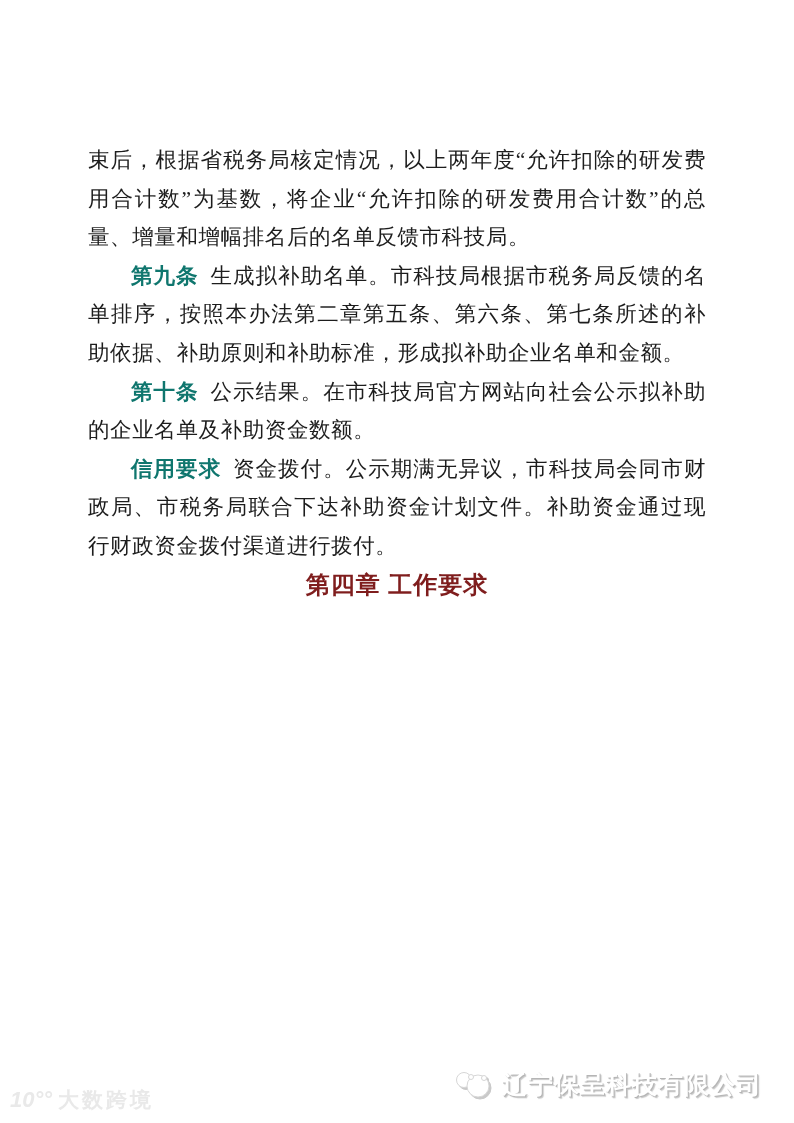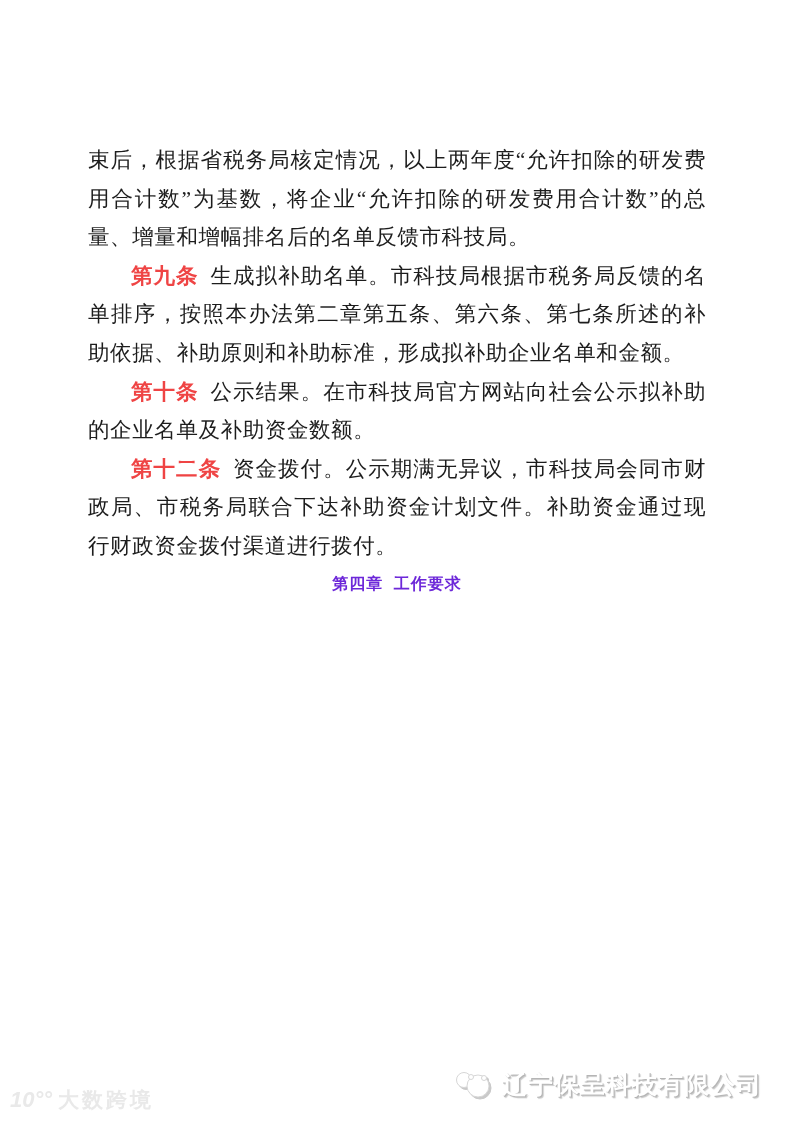--- a/index.html
+++ b/index.html
@@ -29,32 +29,32 @@
   .para {
     margin: 0;
     text-indent: 43px;
   }
   .para.no-indent {
     text-indent: 0;
   }
   .term {
     font-family: "Liberation Sans", "DejaVu Sans", sans-serif;
     font-weight: bold;
-    color: #ef4444;
+    color: #0f766e;
     margin-right: 0.55em;
   }
   .chapter {
     margin: 0;
-    font-size: 16px;
+    font-size: 24px;
     line-height: 38.6px;
     text-align: center;
     text-indent: 0;
-    font-family: Liberation Mono, monospace;
+    font-family: Liberation Sans, sans-serif;
     font-weight: bold;
-    color: #6d28d9;
+    color: #7f1d1d;
     letter-spacing: 1px;
   }
   
   .wm-left {
     position: absolute;
     left: 10px;
     top: 1086px;
     display: flex;
     align-items: center;
     gap: 6px;
@@ -101,21 +101,21 @@
 <div class="page">
 
   <main class="doc-body">
 
     <p class="para no-indent"><span>束后，根据省税务局核定情况，以上两年度“允许扣除的研发费用合计数”为基数，将企业“允许扣除的研发费用合计数”的总量、增量和增幅排名后的名单反馈市科技局。</span></p>
 
     <p class="para"><span class="term">第九条</span><span>生成拟补助名单。市科技局根据市税务局反馈的名单排序，按照本办法第二章第五条、第六条、第七条所述的补助依据、补助原则和补助标准，形成拟补助企业名单和金额。</span></p>
 
     <p class="para"><span class="term">第十条</span><span>公示结果。在市科技局官方网站向社会公示拟补助的企业名单及补助资金数额。</span></p>
 
-    <p class="para"><span class="term">第十二条</span><span>资金拨付。公示期满无异议，市科技局会同市财政局、市税务局联合下达补助资金计划文件。补助资金通过现行财政资金拨付渠道进行拨付。</span></p>
+    <p class="para"><span class="term">信用要求</span><span>资金拨付。公示期满无异议，市科技局会同市财政局、市税务局联合下达补助资金计划文件。补助资金通过现行财政资金拨付渠道进行拨付。</span></p>
 
     <h2 class="chapter">第四章 工作要求</h2>
 
 
 
 
   </main>
 
   <div class="wm-left">
     <span class="wm-left-logo">10°°</span>

